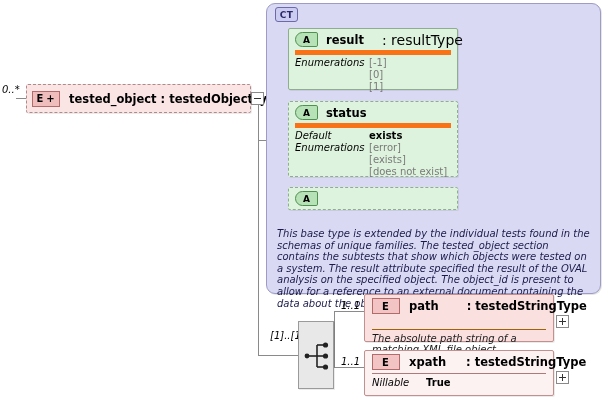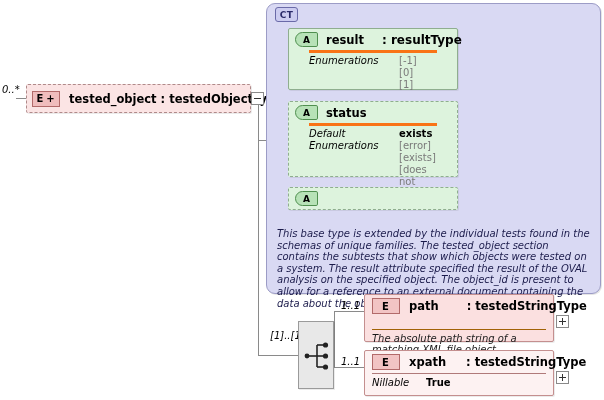--- a/index.html
+++ b/index.html
@@ -92,28 +92,27 @@
     width:23px;height:15px;
     background:#b7e2b7;
     border:1px solid #4f8f4f;
     box-sizing:border-box;
     display:flex;align-items:center;justify-content:center;
     font-size:9px;font-weight:bold;color:#000;
     border-radius:8px 2px 2px 8px;
     flex:none;
   }
   .attr-name{font-weight:bold;font-size:11.5px;margin-left:8px;white-space:nowrap;}
-  .attr-type{font-weight:bold;font-size:12px;margin-left:6px;white-space:nowrap;}
+  .attr-type{font-weight:normal;font-size:14px;margin-left:6px;white-space:nowrap;}
   .attr-rule{
-    border-top:3px solid #f97316;
-    margin:0 20px;
+    border-top:5px solid #f97316;
+    margin:0 6px;
     padding-top:2px;
     display:flex;
     font-size:10px;
-    gap:16px;
   }
   .rule-key{
     font-style:italic;width:74px;flex:none;color:#000;line-height:12px;
   }
   .rule-vals{color:#000;line-height:12px;}
   .rule-vals .enum{color:#7a7a7a;}
   .rule-vals .dflt{font-weight:bold;color:#000;}
 
   
   #ct-doc{

